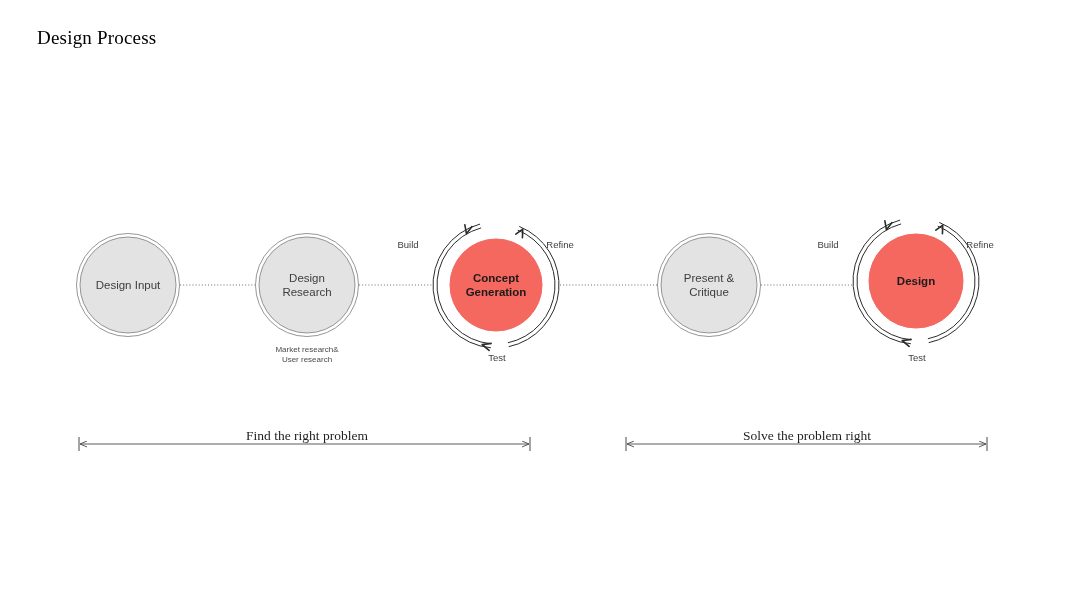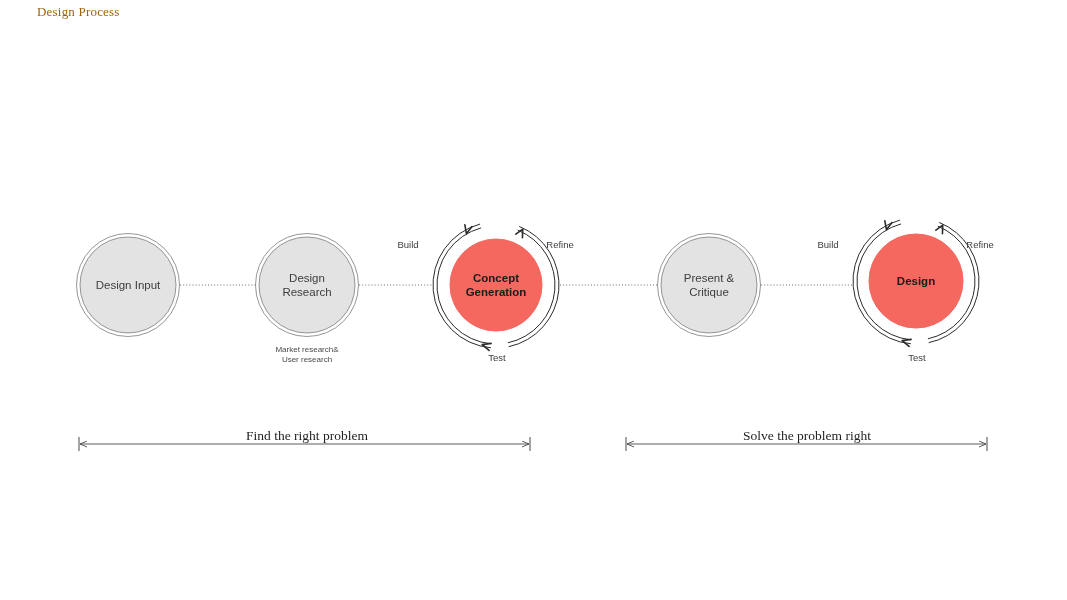--- a/index.html
+++ b/index.html
@@ -19,24 +19,24 @@
   #canvas {
     position: absolute;
     left: 0;
     top: 0;
     width: 1067px;
     height: 600px;
   }
   .page-title {
     position: absolute;
     left: 37px;
-    top: 4px;
+    top: 27px;
     font-family: "Liberation Serif", serif;
-    font-size: 13px;
-    color: #a16207;
+    font-size: 19px;
+    color: #000000;
     letter-spacing: 0.2px;
     white-space: nowrap;
   }
   
   .node-label {
     font-family: "Liberation Sans", sans-serif;
     font-size: 11.5px;
     fill: #3d3d3d;
   }
   .node-label-bold {

